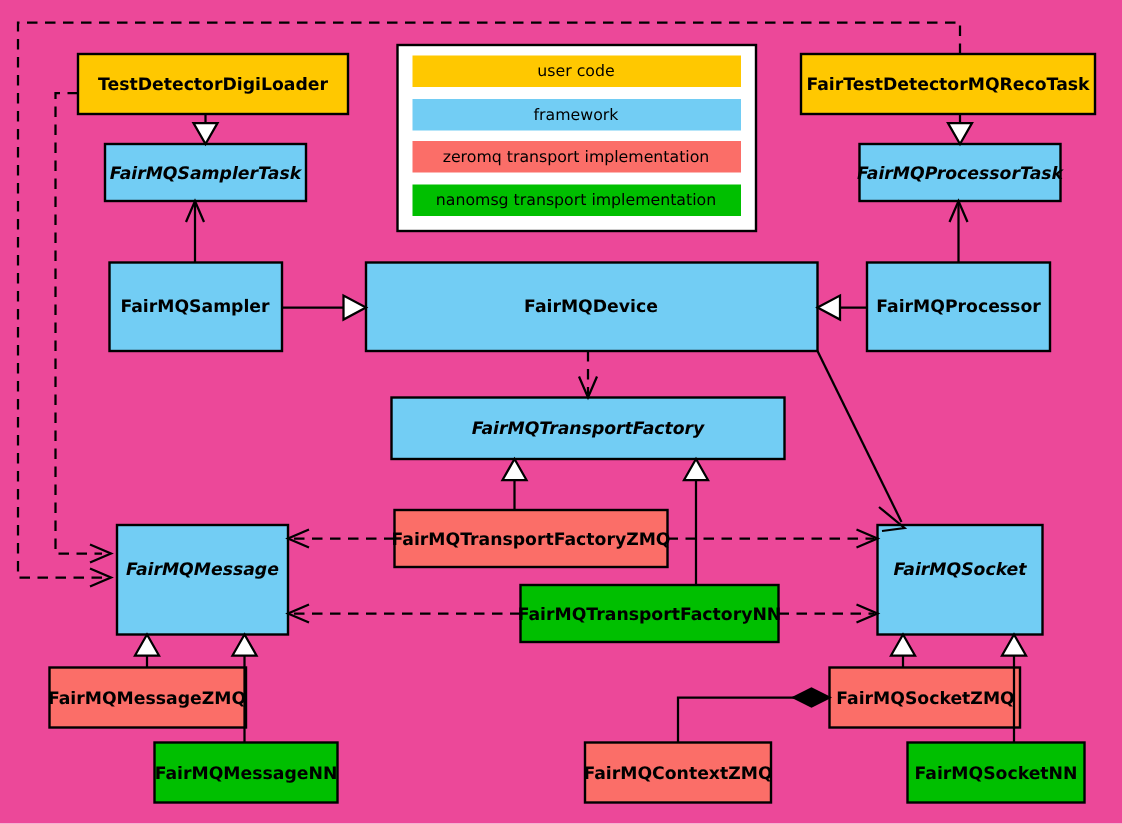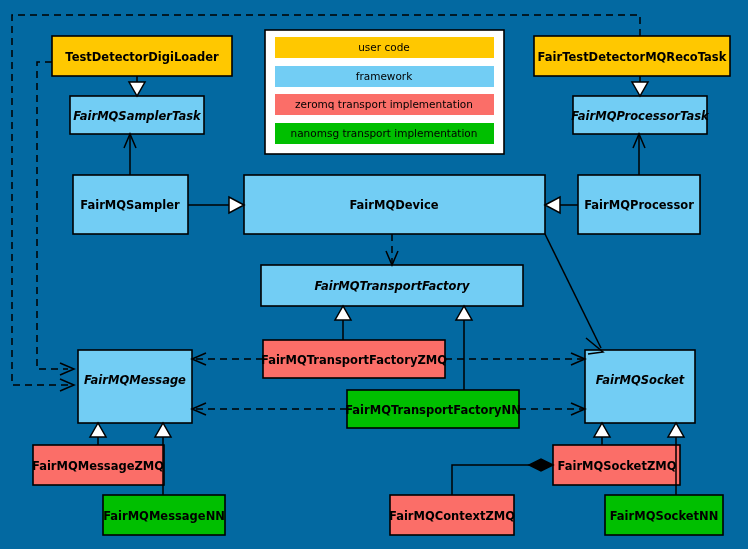--- a/index.html
+++ b/index.html
@@ -4,21 +4,21 @@
 <style>
   html, body {
     margin: 0;
     padding: 0;
     background: #ffffff;
   }
   #diagram-root {
     position: relative;
     width: 748px;
     height: 549px;
-    background: #0369a1;
+    background: #ec4899;
     font-family: "DejaVu Sans", "Liberation Sans", sans-serif;
     overflow: hidden;
   }
   svg#diagram-svg {
     position: absolute;
     top: 0; left: 0;
     width: 748px;
     height: 549px;
   }
   .uml-box {

